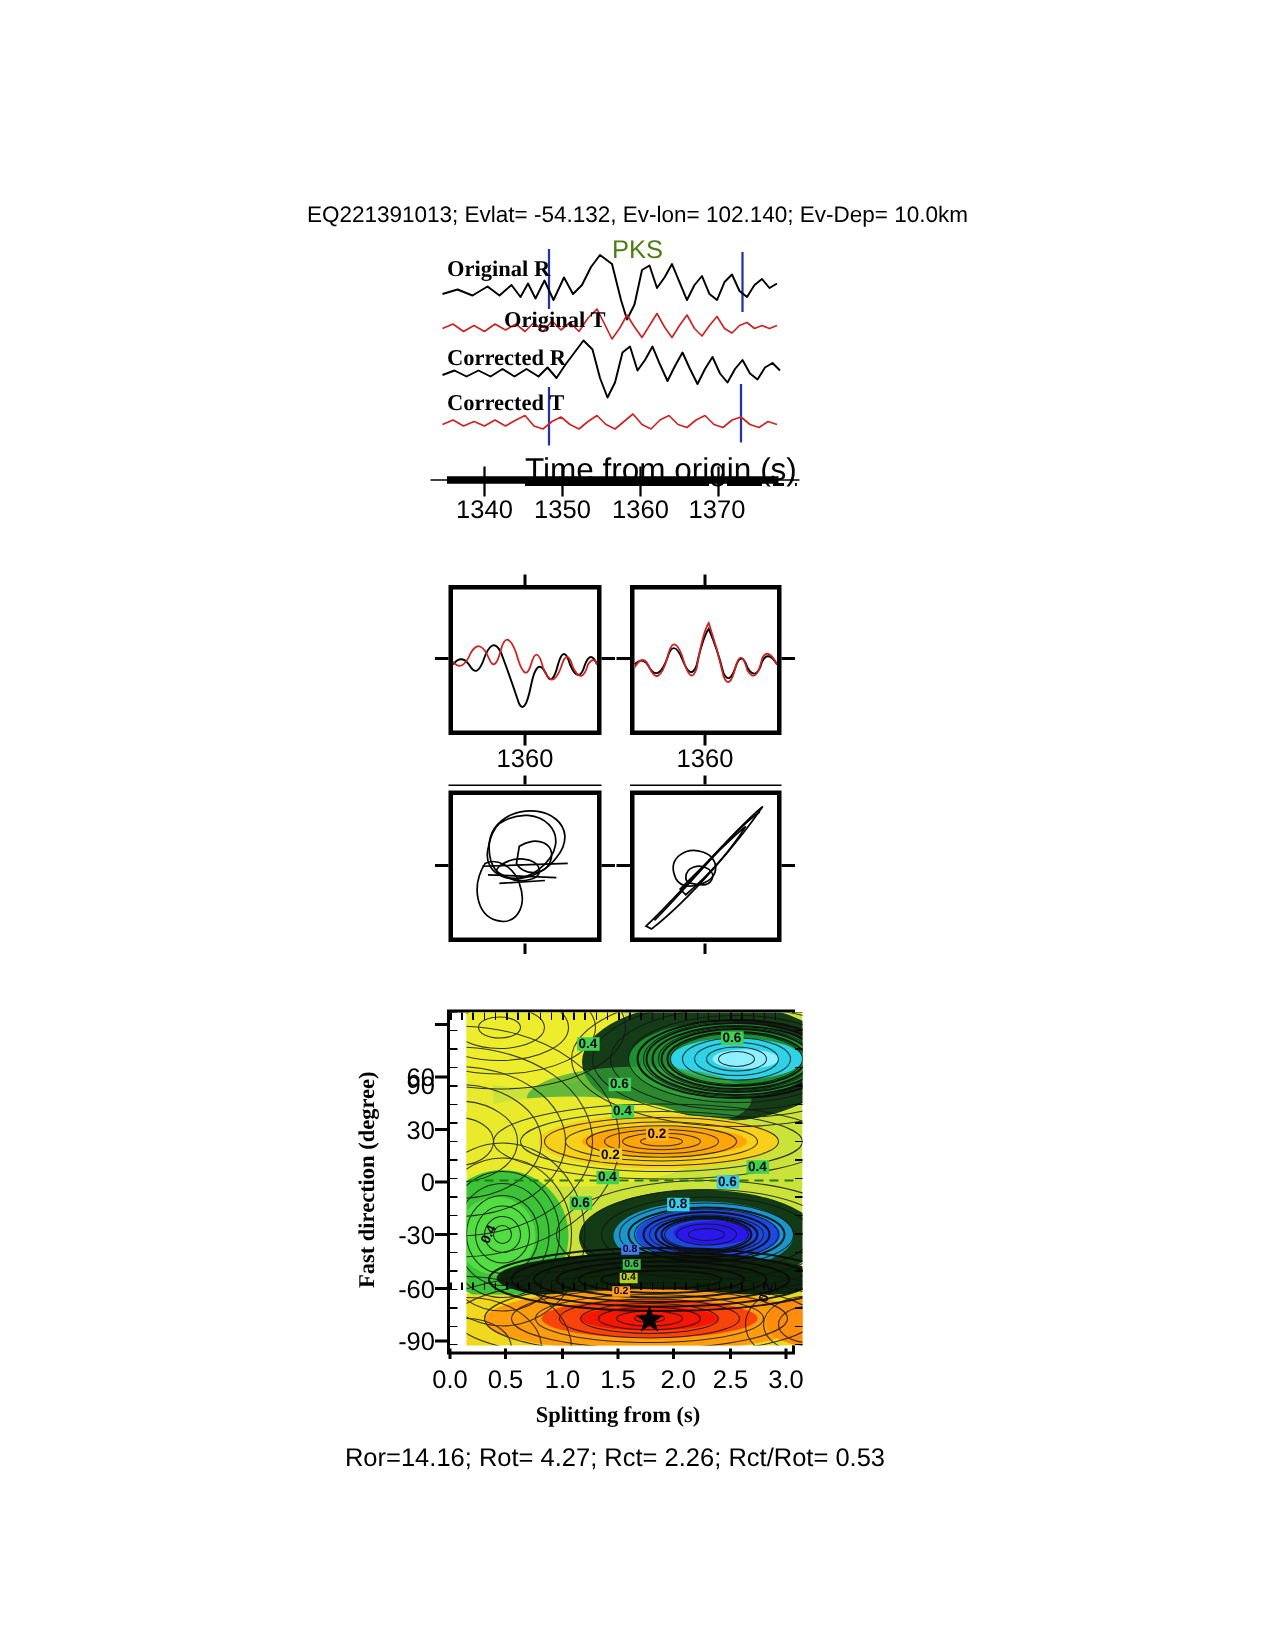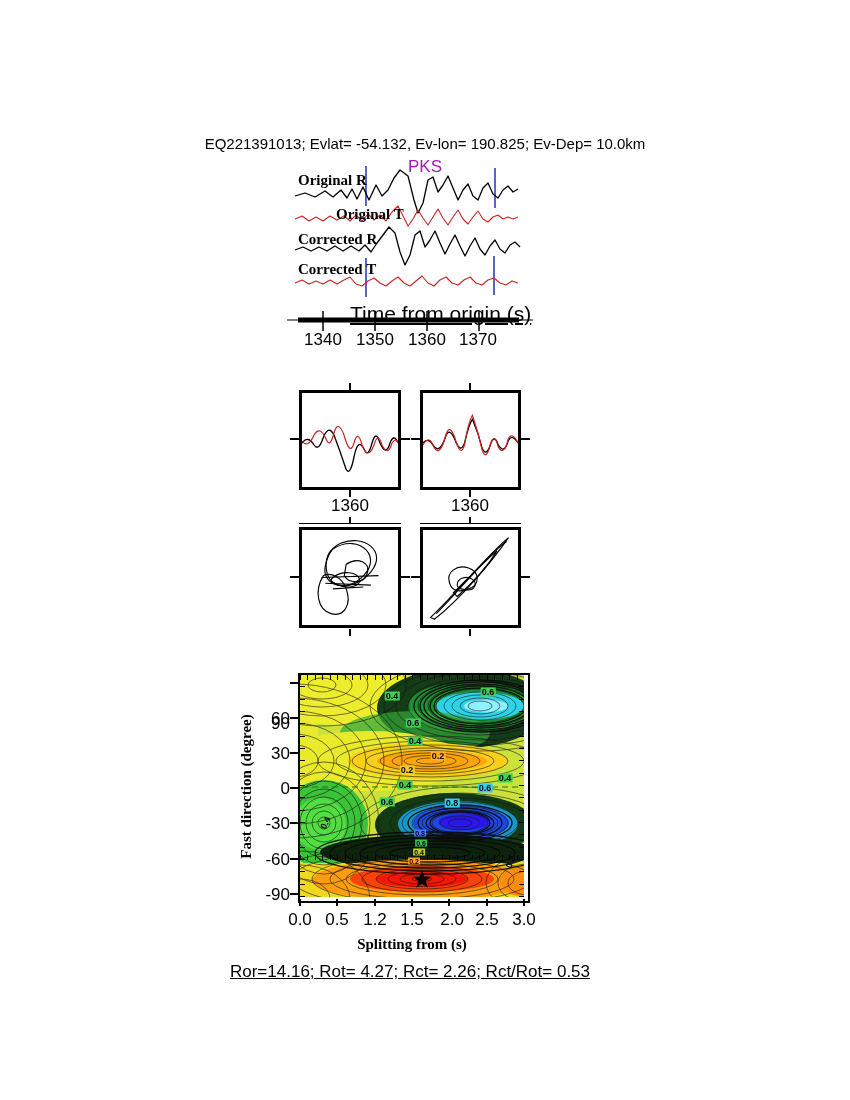--- a/index.html
+++ b/index.html
@@ -16,21 +16,21 @@
   .maplab{position:absolute;font-size:9px;font-weight:bold;color:#102;
           font-family:"Liberation Sans",sans-serif;line-height:1;padding:0 1px;white-space:nowrap;}
   .tickstrip{position:absolute;pointer-events:none;}
   .ylab-rot{transform:rotate(-90deg);transform-origin:center center;}
 </style>
 </head>
 <body>
 
 <div class="page">
 
-  <div class="abs hdr ctr" style="left:75px;top:135px;width:700px;">EQ221391013; Evlat= -54.132, Ev-lon= 190.825; Ev-Dep= 10.0km</div>
+  <div class="abs hdr ctr" style="left:75px;top:135px;width:700px;">EQ221391013; Evlat= -54.132, Ev-lon= 102.140; Ev-Dep= 10.0km</div>
 
   <div class="abs" style="left:280px;top:155px;width:270px;height:200px;">
     <svg width="270" height="200" viewBox="0 0 270 200">
 
       <g>
         <line x1="86" y1="11" x2="86" y2="51" stroke-width="1.5" stroke="#2233aa"></line>
         <line x1="215" y1="13" x2="215" y2="53" stroke-width="1.5" stroke="#2233aa"></line>
         <line x1="86" y1="103" x2="86" y2="142" stroke-width="1.5" stroke="#2233aa"></line>
         <line x1="214" y1="101" x2="214" y2="140" stroke-width="1.5" stroke="#2233aa"></line>
       </g>
@@ -47,21 +47,21 @@
         <line x1="95" y1="156" x2="95" y2="176" stroke="#000" stroke-width="1.5"></line>
         <line x1="147" y1="156" x2="147" y2="176" stroke="#000" stroke-width="1.5"></line>
         <line x1="199" y1="156" x2="199" y2="176" stroke="#000" stroke-width="1.5"></line>
       </g>
     </svg>
     
     <div class="abs serifb" style="left:18px;top:17px;font-size:15px;">Original R</div>
     <div class="abs serifb" style="left:18px;top:51px;font-size:15px;margin-left:38px;">Original T</div>
     <div class="abs serifb" style="left:18px;top:76px;font-size:15px;">Corrected R</div>
     <div class="abs serifb" style="left:18px;top:106px;font-size:15px;">Corrected T</div>
-    <div class="abs" style="left:128px;top:2px;font-size:17px;color:#a21caf;">PKS</div>
+    <div class="abs" style="left:128px;top:2px;font-size:17px;color:#4d7c0f;">PKS</div>
     <div class="abs" style="left:70px;top:147px;font-size:21px;text-decoration:underline;">Time from origin (s)</div>
   </div>
 
   <div class="abs ticklab ctr" style="left:298px;top:330px;width:50px;">1340</div>
   <div class="abs ticklab ctr" style="left:350px;top:330px;width:50px;">1350</div>
   <div class="abs ticklab ctr" style="left:402px;top:330px;width:50px;">1360</div>
   <div class="abs ticklab ctr" style="left:453px;top:330px;width:50px;">1370</div>
 
   <div class="box" style="left:299px;top:390px;width:96px;height:94px;">
     <svg width="96" height="94" viewBox="0 0 96 94">
@@ -119,21 +119,21 @@
 
   <div class="tk" style="left:349px;top:629px;width:2px;height:7px;"></div>
   <div class="tk" style="left:469px;top:629px;width:2px;height:7px;"></div>
   <div class="tk" style="left:290px;top:576px;width:9px;height:2px;"></div>
   <div class="tk" style="left:401px;top:576px;width:9px;height:2px;"></div>
   <div class="tk" style="left:411px;top:576px;width:9px;height:2px;"></div>
   <div class="tk" style="left:521px;top:576px;width:9px;height:2px;"></div>
 
 
   <div class="abs" style="left:298px;top:673px;width:228px;height:226px;border:2px solid #000;">
-    <div style="position:relative;width:224px;height:185px;">
+    <div style="position:relative;width:224px;height:185px;padding-left:11px;">
       <svg width="224" height="222" viewBox="0 0 224 222">
         <defs>
           <clipPath id="mapclip">
               <rect x="0" y="0" width="224" height="222"></rect>
             </clipPath>
         </defs>
         <g clip-path="url(#mapclip)">
           <rect x="0" y="0" width="224" height="222" fill="#cbe23a"></rect>
           <rect x="0" y="0" width="18" height="222" fill="#e8ea32"></rect>
           <ellipse cx="40" cy="16" rx="72" ry="34" fill="#eded2d"></ellipse>
@@ -288,24 +288,24 @@
   <div class="abs ticklab" style="left:250px;top:674px;width:40px;text-align:right;margin-top:40px;">90</div>
   <div class="abs ticklab" style="left:250px;top:709px;width:40px;text-align:right;">60</div>
   <div class="abs ticklab" style="left:250px;top:744px;width:40px;text-align:right;">30</div>
   <div class="abs ticklab" style="left:250px;top:779px;width:40px;text-align:right;">0</div>
   <div class="abs ticklab" style="left:250px;top:814px;width:40px;text-align:right;">-30</div>
   <div class="abs ticklab" style="left:250px;top:850px;width:40px;text-align:right;">-60</div>
   <div class="abs ticklab" style="left:250px;top:885px;width:40px;text-align:right;">-90</div>
 
   <div class="abs ticklab ctr" style="left:285px;top:910px;width:30px;">0.0</div>
   <div class="abs ticklab ctr" style="left:322px;top:910px;width:30px;">0.5</div>
-  <div class="abs ticklab ctr" style="left:360px;top:910px;width:30px;">1.2</div>
+  <div class="abs ticklab ctr" style="left:360px;top:910px;width:30px;">1.0</div>
   <div class="abs ticklab ctr" style="left:397px;top:910px;width:30px;">1.5</div>
   <div class="abs ticklab ctr" style="left:434px;top:910px;width:30px;text-align:right;">2.0</div>
   <div class="abs ticklab ctr" style="left:472px;top:910px;width:30px;">2.5</div>
   <div class="abs ticklab ctr" style="left:509px;top:910px;width:30px;text-align:center;">3.0</div>
 
   <div class="abs serifb ylab-rot" style="left:156px;top:778px;width:180px;font-size:15px;text-align:center;">Fast direction (degree)</div>
   <div class="abs serifb ctr" style="left:312px;top:936px;width:200px;font-size:15px;">Splitting from (s)</div>
 
-  <div class="abs ctr" style="left:125px;top:962px;width:570px;font-size:17px;text-decoration:underline;">Ror=14.16; Rot= 4.27; Rct= 2.26; Rct/Rot= 0.53</div>
+  <div class="abs ctr" style="left:125px;top:962px;width:570px;font-size:17px;">Ror=14.16; Rot= 4.27; Rct= 2.26; Rct/Rot= 0.53</div>
 
 </div>
 
 </body></html>

